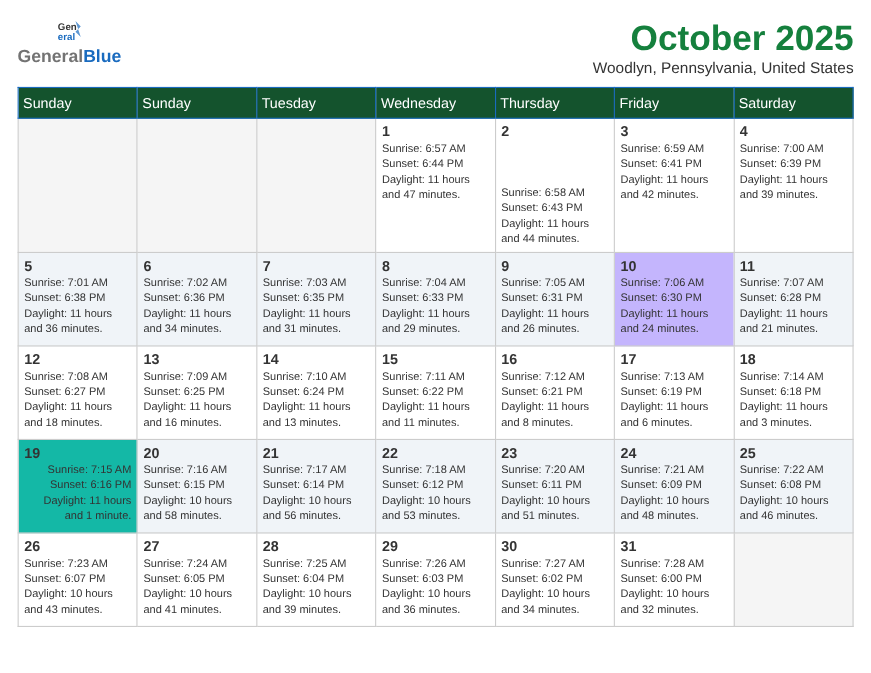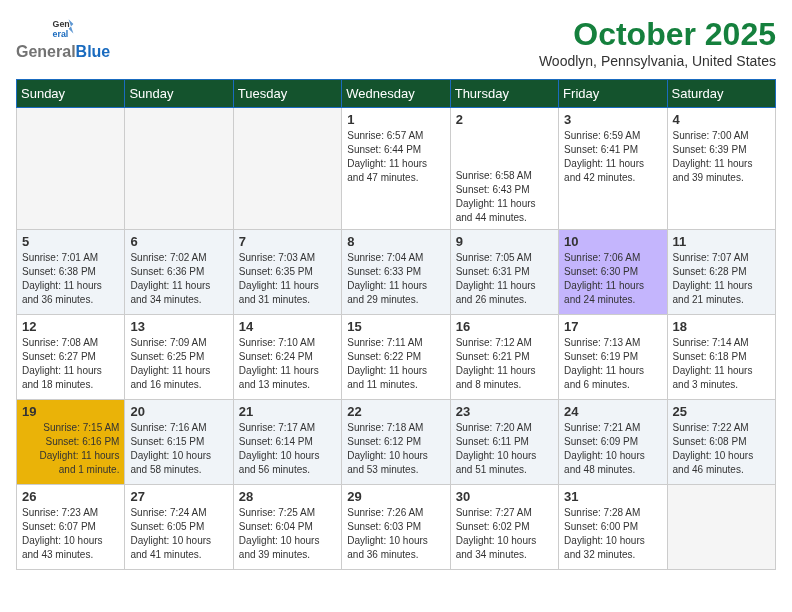--- a/index.html
+++ b/index.html
@@ -244,21 +244,21 @@
         </td>
         <td>
           <span class="day-num">18</span>
           <div class="cell-text" style="white-space: pre-line;">Sunrise: 7:14 AM
 Sunset: 6:18 PM
 Daylight: 11 hours
 and 3 minutes.</div>
         </td>
       </tr>
       <tr style="background: rgb(240, 244, 248);">
-        <td style="background: #eab308;">
+        <td style="background: #14b8a6;">
           <span class="day-num">19</span>
           <div class="cell-text" style="white-space: pre-line; text-align: right;">Sunrise: 7:15 AM
 Sunset: 6:16 PM
 Daylight: 11 hours
 and 1 minute.</div>
         </td>
         <td style="background: rgb(240, 244, 248);">
           <span class="day-num">20</span>
           <div class="cell-text" style="white-space: pre-line;">Sunrise: 7:16 AM
 Sunset: 6:15 PM

